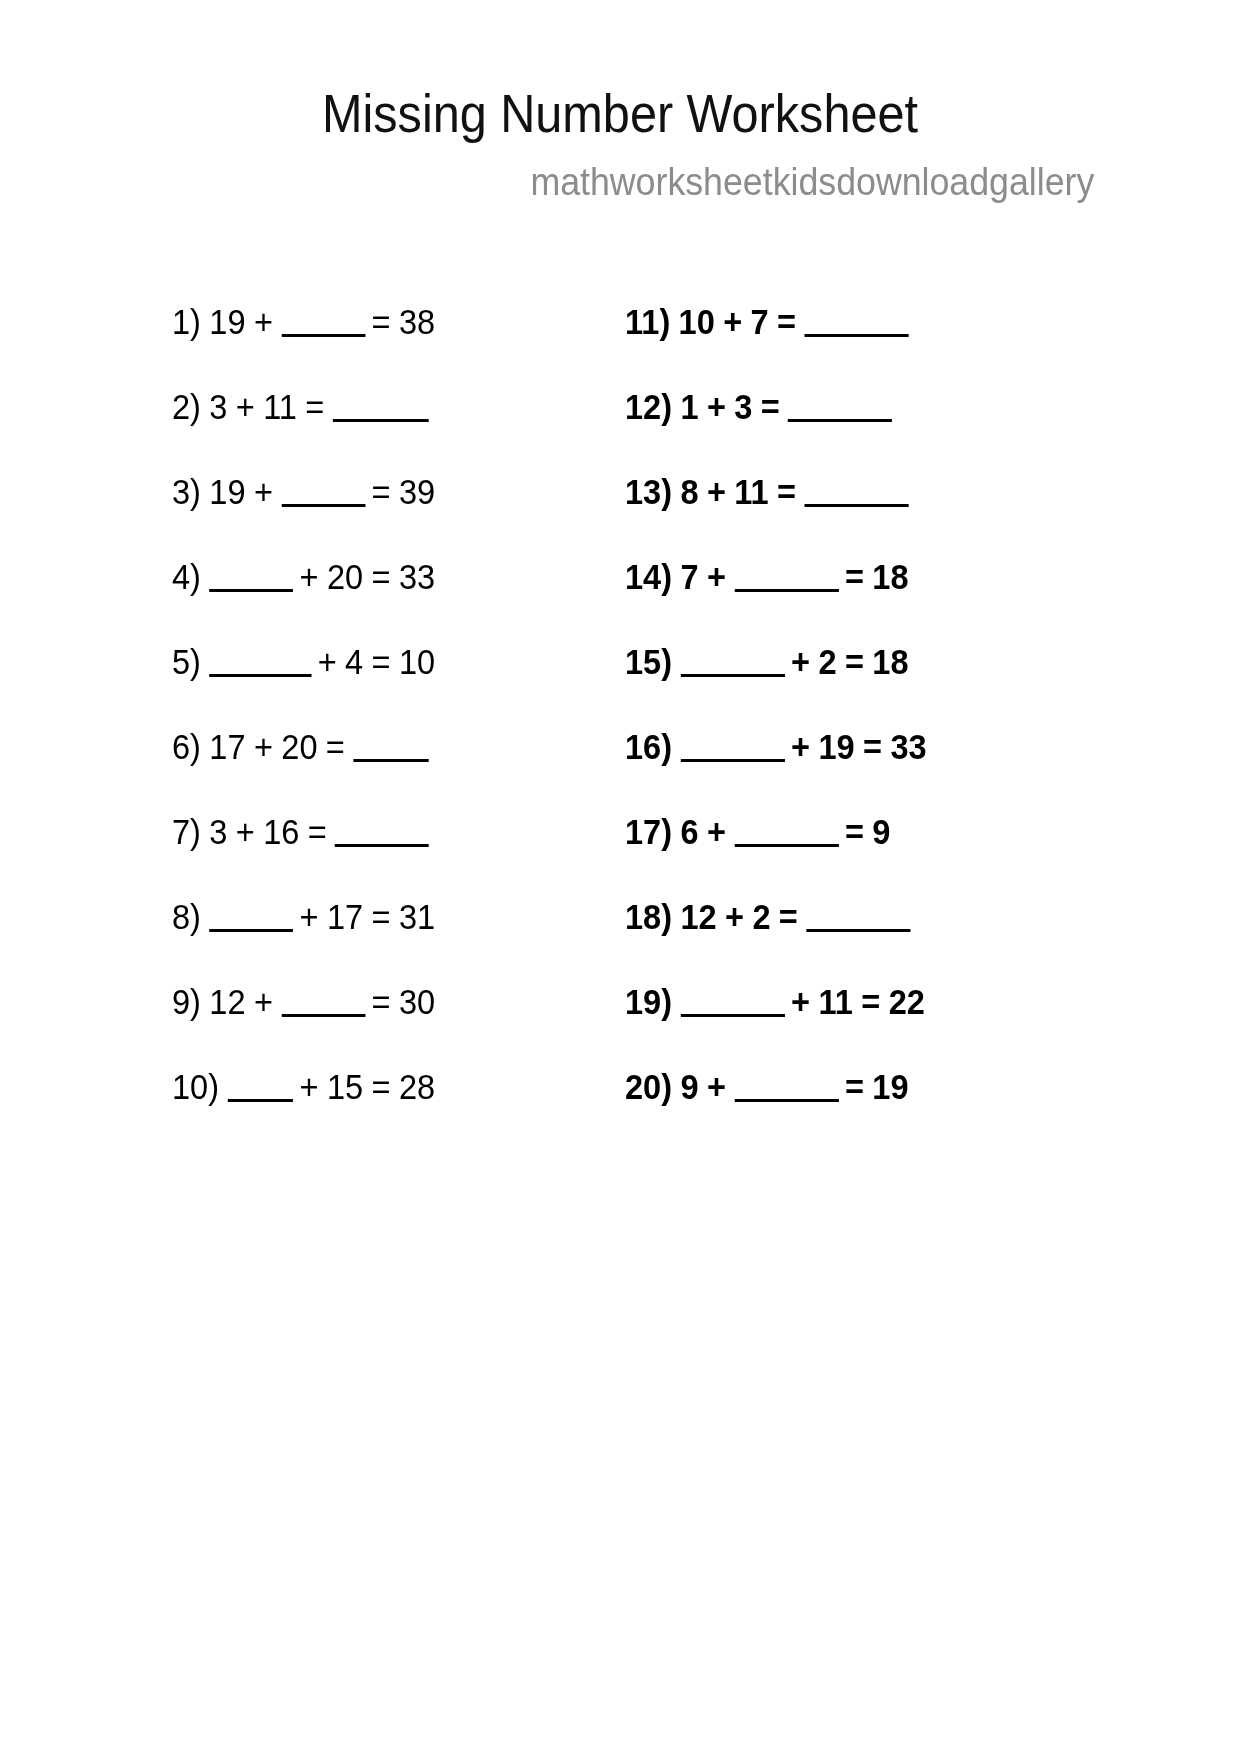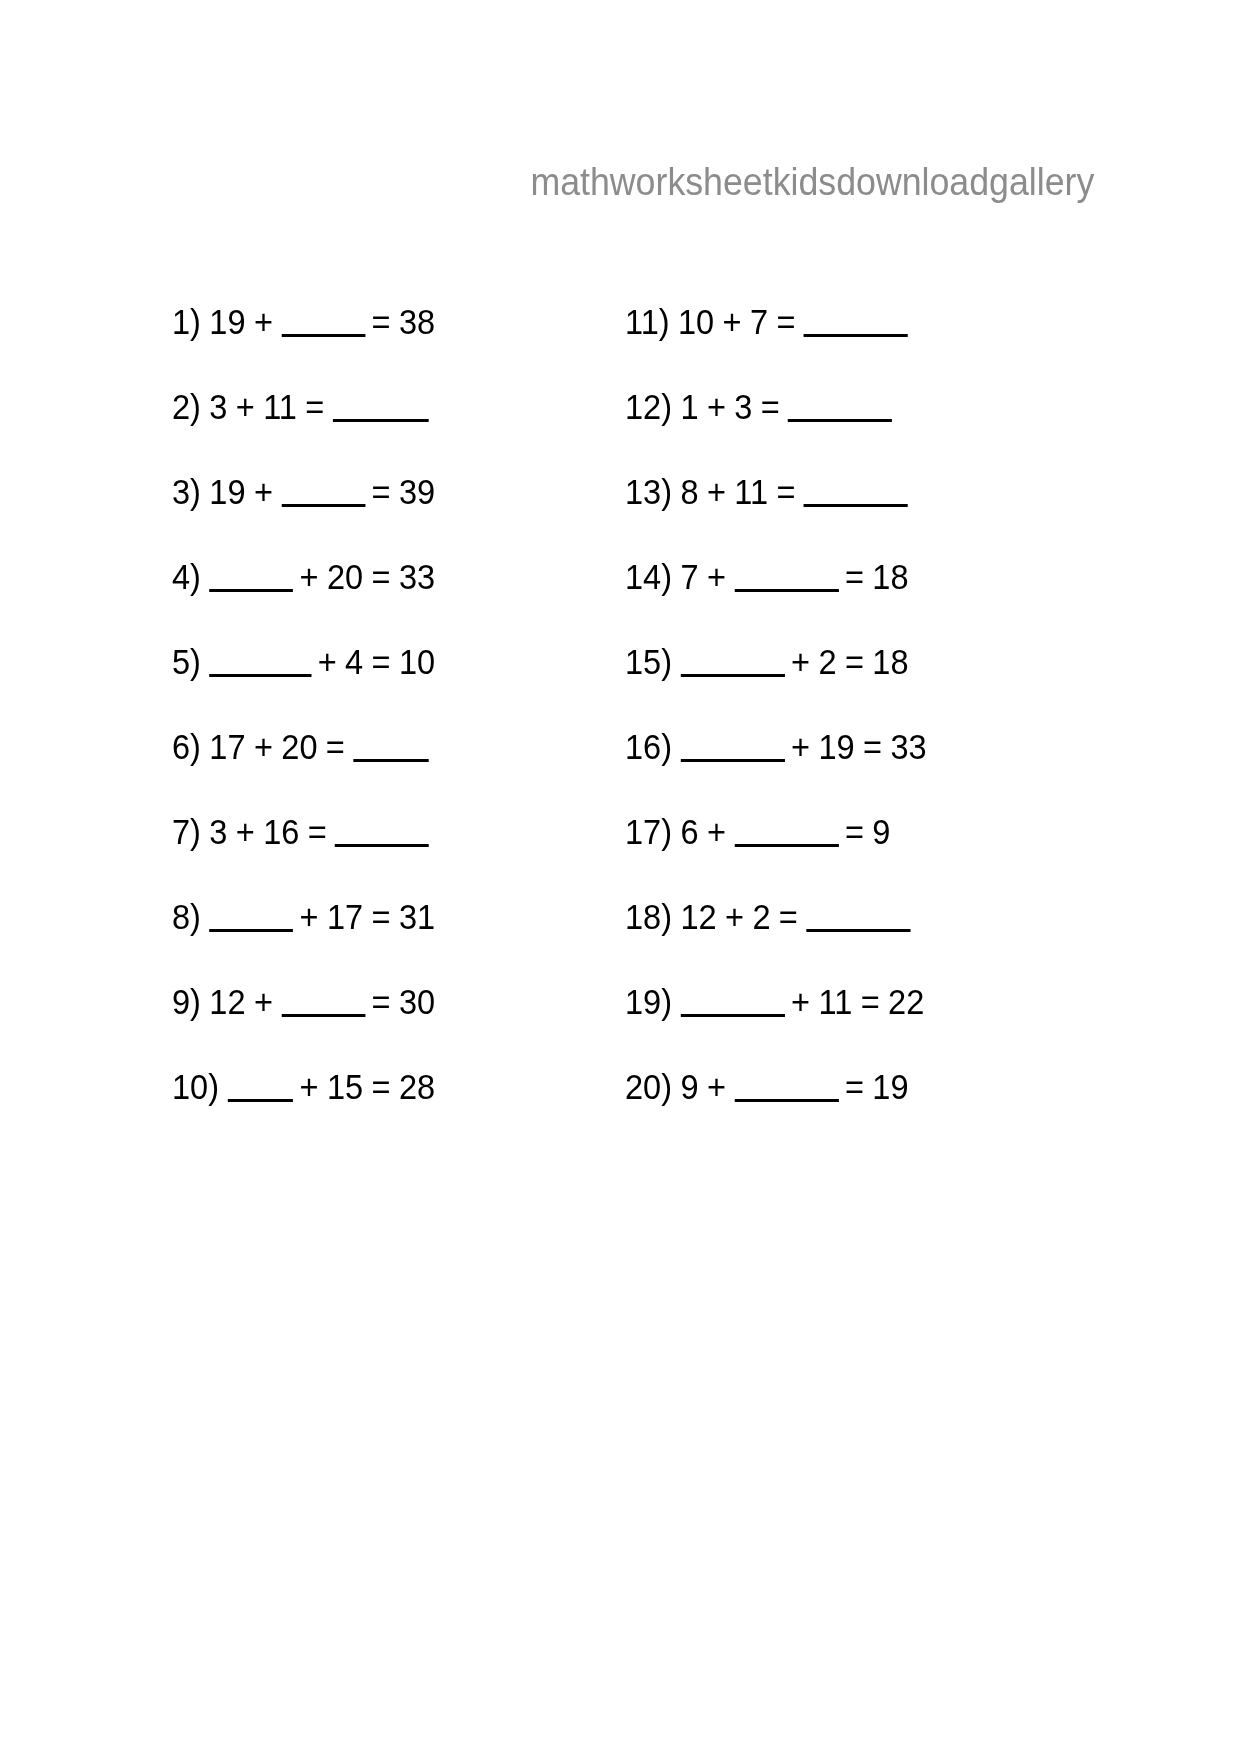--- a/index.html
+++ b/index.html
@@ -76,20 +76,21 @@
   .column-left {
     width: 455px;
     padding-left: 172px;
     box-sizing: border-box;
   }
 
   .column-right {
     width: 560px;
     padding-left: 170px;
     box-sizing: border-box;
+    font-weight: bold;
   }
 
   .problem-row {
     height: 85px;
     display: flex;
     align-items: flex-start;
     white-space: nowrap;
     font-size: 35px;
     line-height: 44px;
     transform: scaleX(0.93);
@@ -115,20 +116,23 @@
     height: 34px;
     margin-right: 7px;
     vertical-align: baseline;
   }
 </style>
 </head>
 <body>
 
 <div class="page">
 
+  <div class="header">
+    <div class="worksheet-title">Missing Number Worksheet</div>
+  </div>
 
   <div class="site-credit">mathworksheetkidsdownloadgallery</div>
 
   <div class="problems">
     <div class="column column-left">
         <div class="problem-row">
           <span class="problem-number">1)</span>
           <span class="token">19</span>
           <span class="token">+</span>
           <span class="blank"></span>

